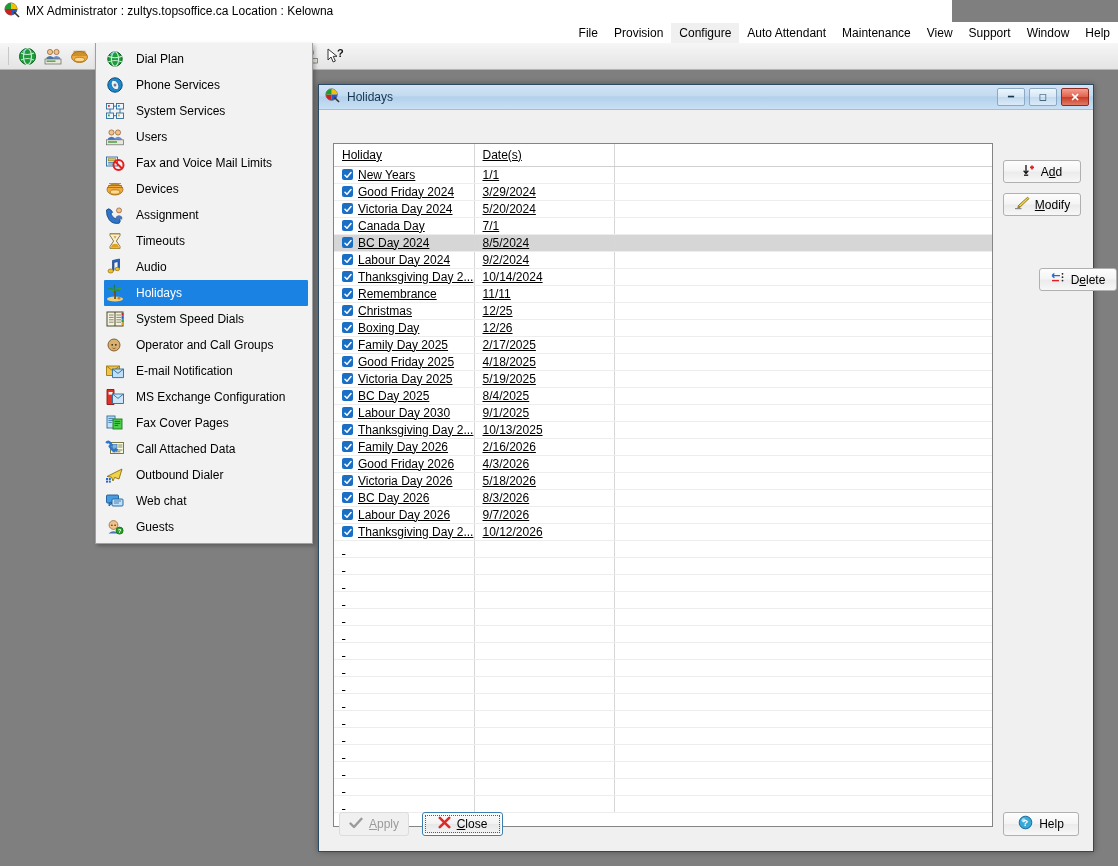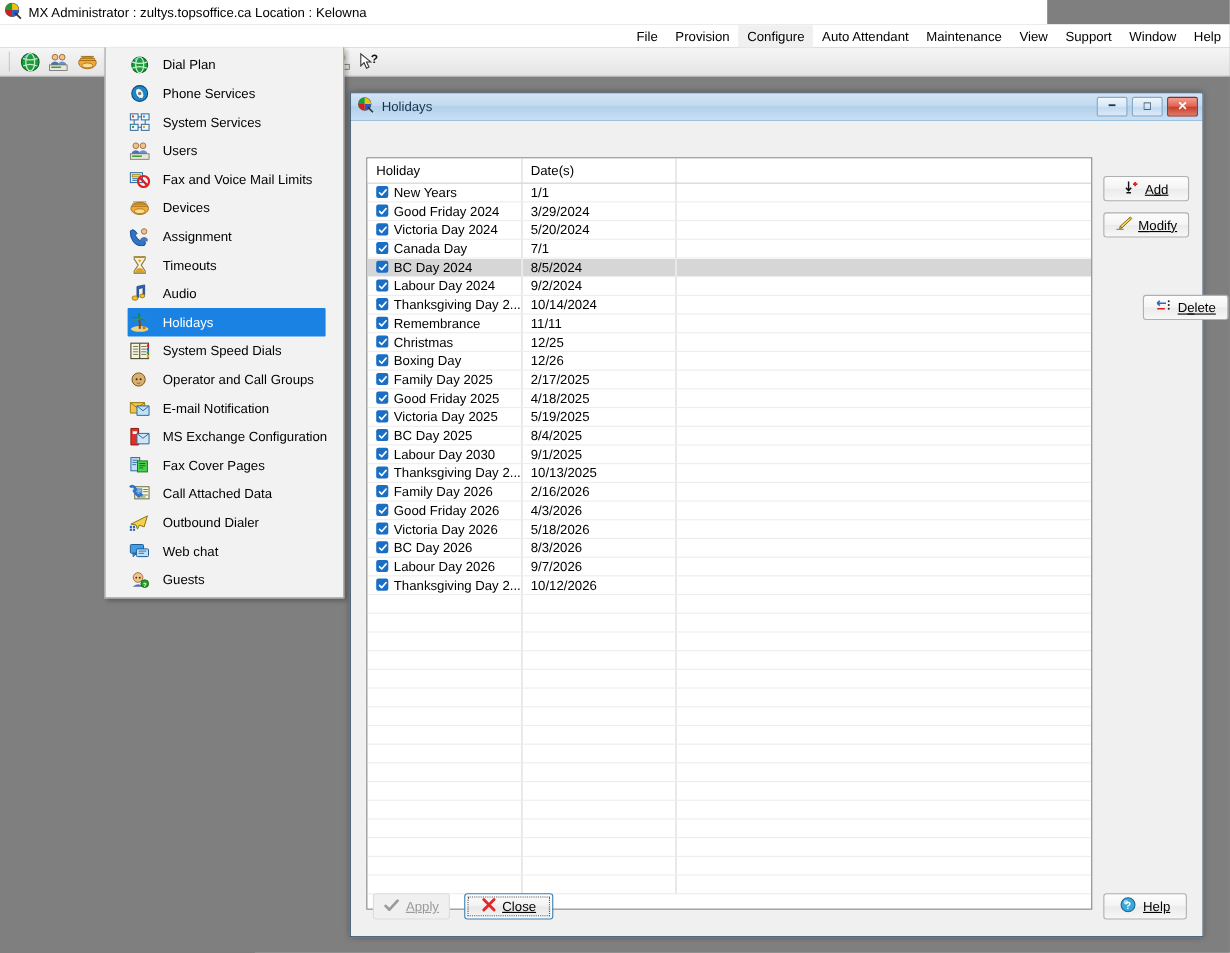--- a/index.html
+++ b/index.html
@@ -50,21 +50,21 @@
     background:#7f7f7f;
   }
 
   
   #configure-menu {
     position:absolute; left:95px; top:43px; width:218px; height:501px;
     background:#f2f2f2;
     border:1px solid #a0a0a0;
     border-top:none;
     box-shadow:2px 2px 4px rgba(0,0,0,0.28);
-    padding:3px 12px;
+    padding:3px 0;
     z-index:50;
   }
   .menu-row {
     height:26px; display:flex; align-items:center;
     padding-left:4px; cursor:default;
   }
   .menu-row .mi-icon { width:30px; min-width:30px; height:22px; display:flex; align-items:center; justify-content:center; }
   .menu-row .mi-label { font-size:12px; color:#000; white-space:nowrap; padding-left:6px; }
   .menu-row.selected { background:#1a82e2; margin:0 4px 0 8px; border-radius:1px; padding-left:0; }
   .menu-row.selected .mi-icon { margin-left:-4px; }
@@ -99,21 +99,21 @@
   .dlg-btn .glyph { font-size:10px; color:#17384f; line-height:1; }
   .dlg-btn.close .glyph { color:#ffffff; font-size:11px; font-weight:bold; }
 
   #dlg-body { position:absolute; left:0; top:25px; width:774px; height:741px; background:#f0f0f0; }
 
   
   #table-frame {
     position:absolute; left:14px; top:33px; width:660px; height:684px;
     border:1px solid #848484; background:#ffffff; overflow:hidden;
   }
-  table.grid { border-collapse:collapse; width:100%; table-layout:fixed; }
+  table.grid { border-collapse:collapse; width:100%; table-layout:fixed;text-decoration:underline; }
   table.grid th {
     height:22px; background:#ffffff; font-weight:normal; font-size:12px;
     text-align:left; padding-left:8px; color:#000;
     border-right:1px solid #d7d7d7; border-bottom:1px solid #d0d0d0;
   }
   table.grid td {
     height:17px; font-size:12px; color:#000; padding:0 0 0 8px;
     border-right:1px solid #d7d7d7; border-bottom:1px solid #ededed;
     white-space:nowrap; overflow:hidden;
   }
@@ -149,21 +149,21 @@
   }
   #btn-apply { left:20px; top:702px; width:70px; color:#9a9a9a; background:#f0f0f0; border:1px solid #dcdcdc; }
   #btn-close {
     left:103px; top:702px; width:81px; color:#000;
     border:1px solid #3c7fb1; box-shadow:inset 0 0 0 1px #ffffff;
     background:linear-gradient(to bottom,#fdfdfd 0%,#f2f2f2 48%,#e8e8e8 52%,#f6f6f6 100%);
   }
   #btn-close .inner-dots { position:absolute; left:2px; top:2px; right:2px; bottom:2px; border:1px dotted #5a5a5a; }
   #btn-help { left:684px; top:702px; width:76px; color:#000; }
 
-  .lbl { white-space:nowrap;text-decoration:underline; }
+  .lbl { white-space:nowrap; }
 </style>
 </head>
 <body>
 
 <div id="app-window">
 
   <div id="app-titlebar">
     <span>
       <svg width="16" height="16" viewBox="0 0 16 16">
         <circle cx="7" cy="7" r="6" fill="#e8e8e8" stroke="#555" stroke-width="1"></circle>

